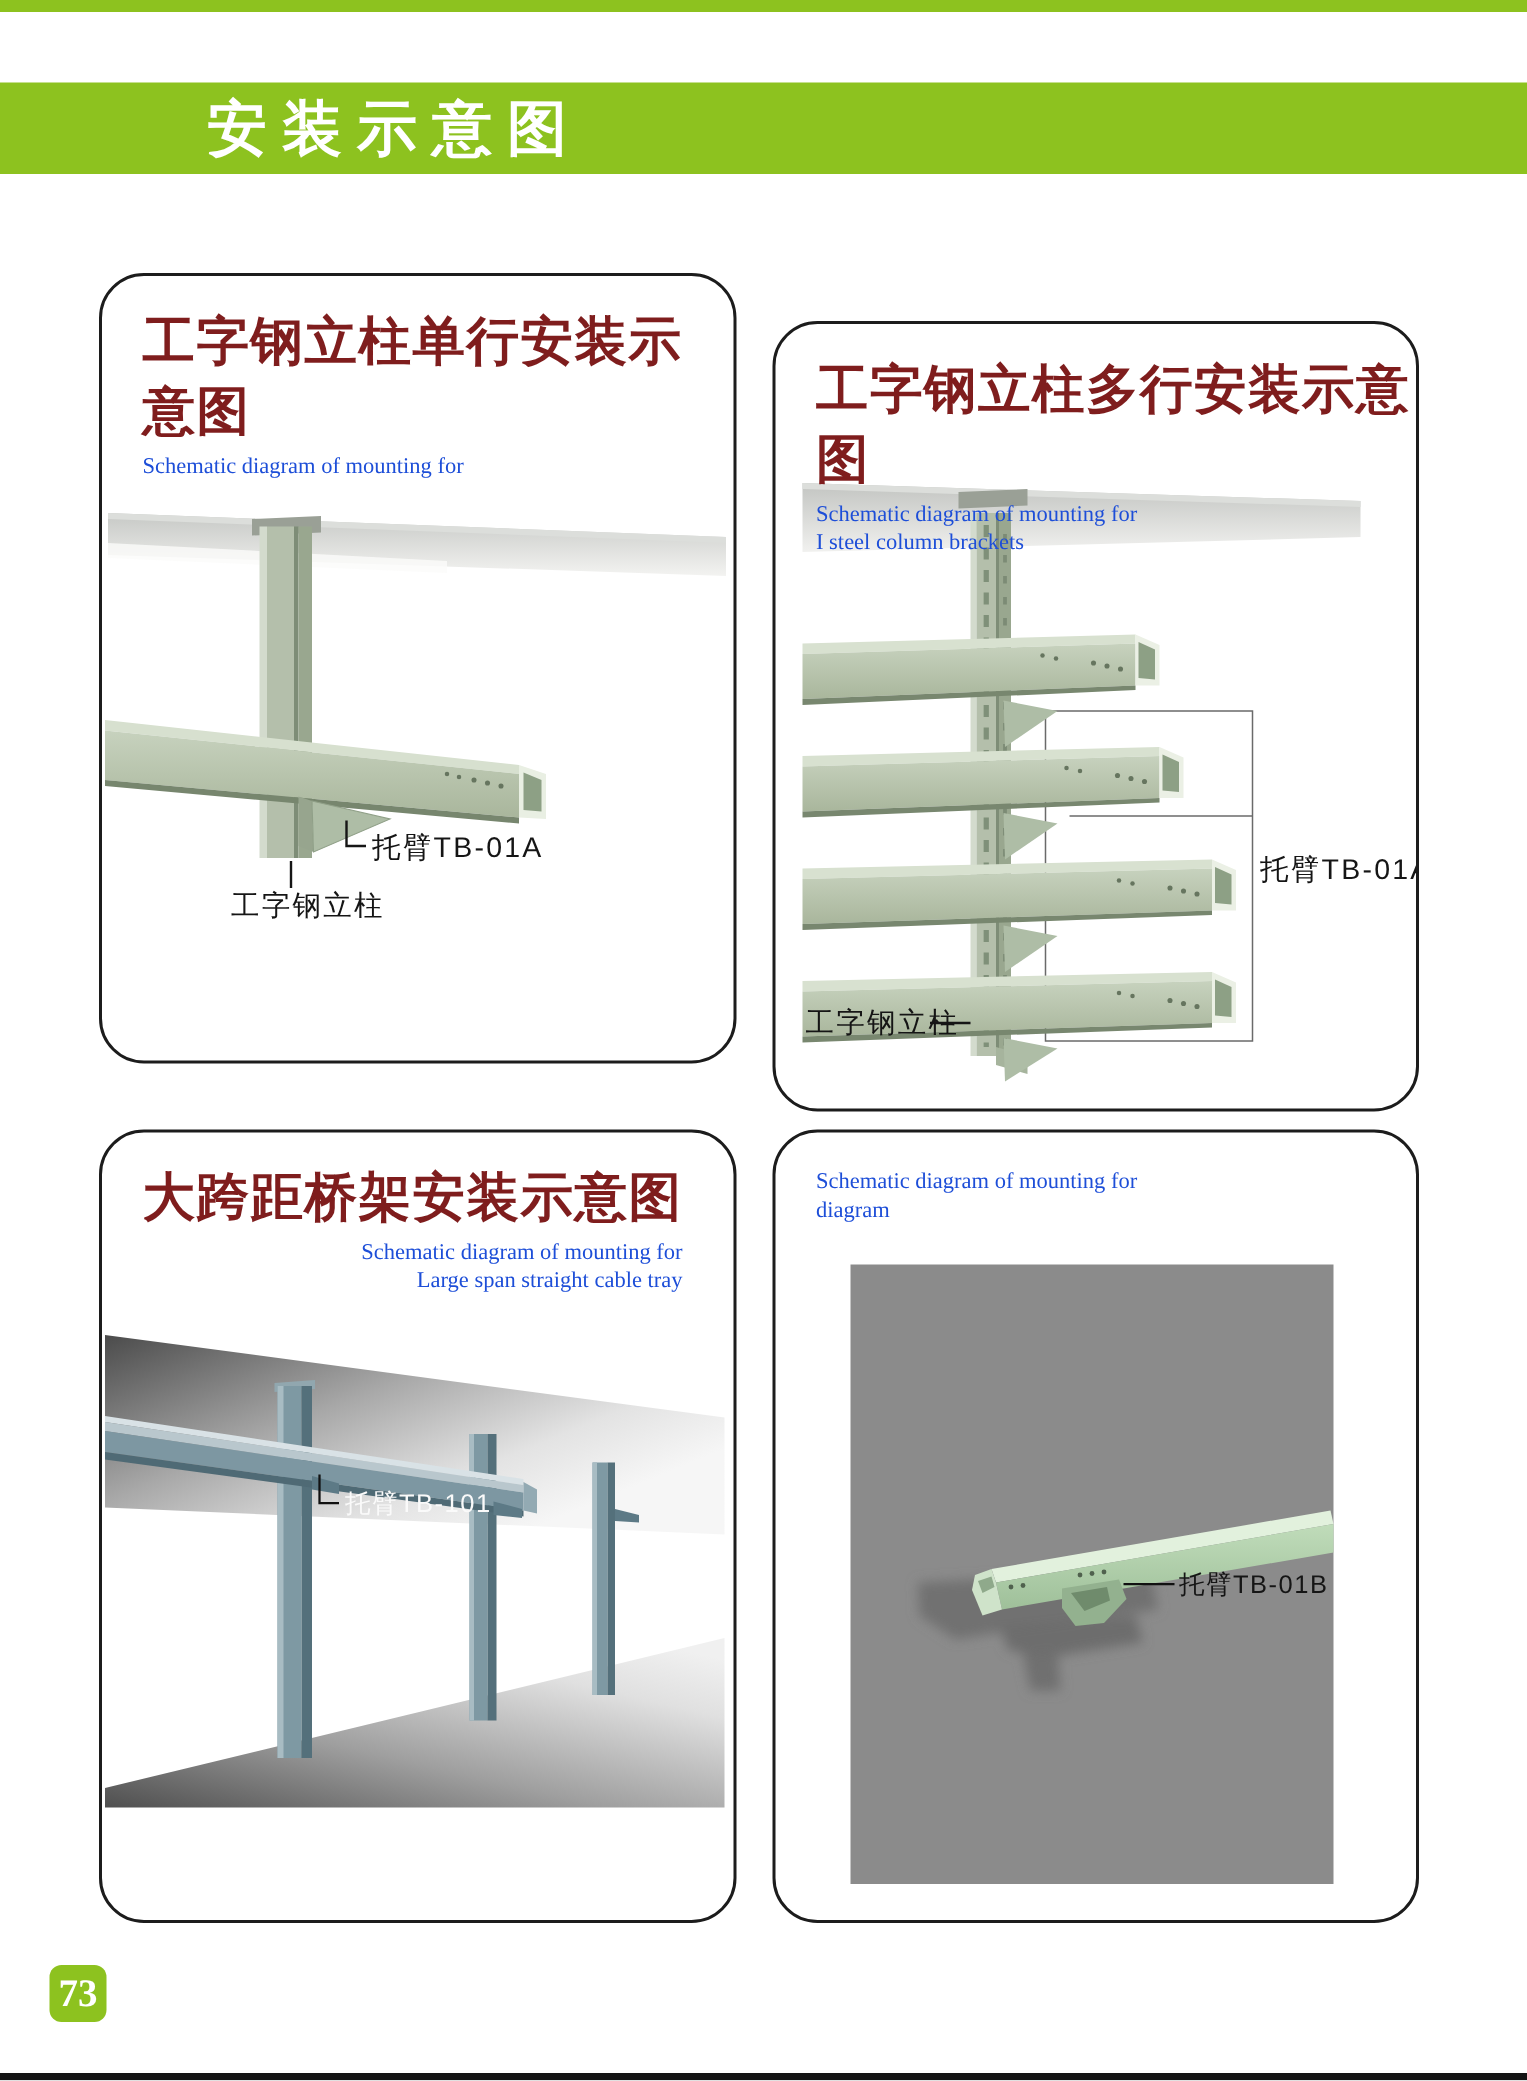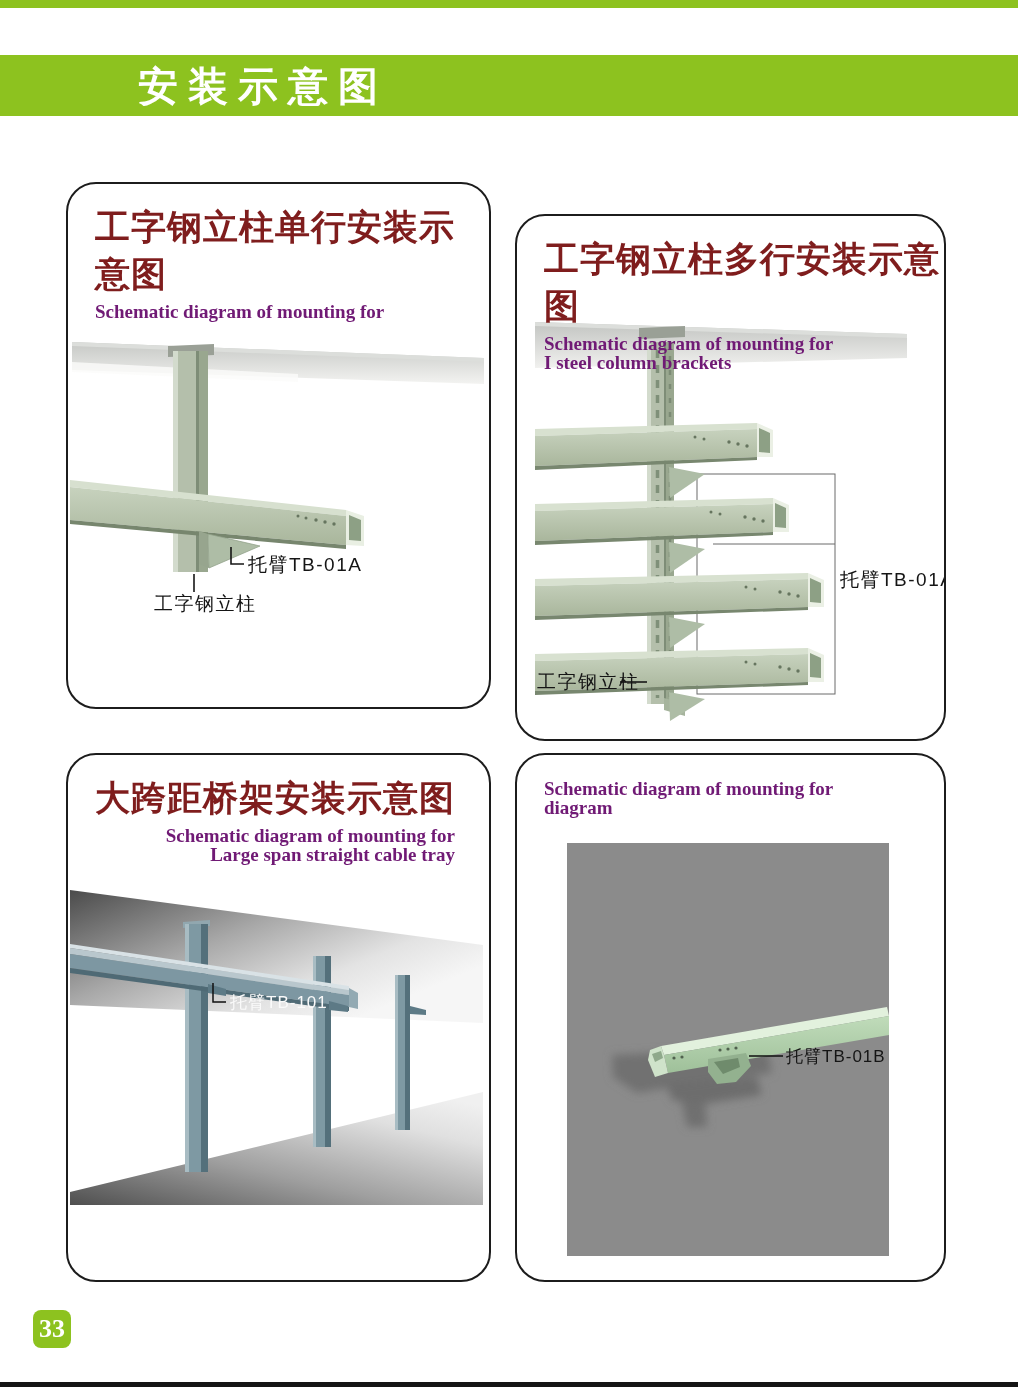--- a/index.html
+++ b/index.html
@@ -9,22 +9,22 @@
   .header-band{position:absolute;left:0;top:55px;width:1018px;height:61px;background:#8dc21f;}
   .header-title{position:absolute;left:138px;top:7px;font-size:40px;font-weight:bold;color:#ffffff;
         letter-spacing:10px;line-height:48px;}
   .panel{position:absolute;background:#ffffff;border:2px solid #1c1c1c;border-radius:30px;}
   #panel1{left:66px;top:182px;width:421px;height:523px;}
   #panel2{left:515px;top:182px;width:427px;height:523px;margin-top:32px;}
   #panel3{left:66px;top:753px;width:421px;height:525px;text-align:right;}
   #panel4{left:515px;top:753px;width:427px;height:525px;}
   .panel-head{position:absolute;left:27px;top:20px;z-index:2;}
   .panel-title{font-size:35px;font-weight:bold;letter-spacing:1px;color:#7f1d1d;}
-  .panel-sub{font-family:"Liberation Serif",serif;font-weight:bold;font-size:19px;line-height:19px;
-        margin-top:4px;color:#701a75;}
+  .panel-sub{font-family:"Liberation Serif",serif;font-weight:normal;font-size:15px;line-height:19px;
+        margin-top:4px;color:#1d4ed8;}
   .panel-sub span{display:block;}
   .diagram{position:absolute;left:0;top:0;width:100%;height:100%;z-index:1;}
   .svg-label{font-family:"Liberation Sans",sans-serif;font-size:19px;letter-spacing:1.5px;fill:#151515;}
   .svg-label-sm{font-family:"Liberation Sans",sans-serif;font-size:17px;letter-spacing:1px;}
   .page-number{position:absolute;left:33px;top:1310px;width:38px;height:38px;background:#8dc21f;
         border-radius:8px;color:#ffffff;font-family:"Liberation Serif",serif;font-weight:bold;
         font-size:26px;text-align:center;line-height:38px;}
   .bottom-rule{position:absolute;left:0;top:1382px;width:1018px;height:5px;background:#141414;}
 </style>
 </head>
@@ -296,15 +296,15 @@
         <circle cx="203" cy="295" r="1.6" fill="#50614e"></circle>
           <circle cx="211" cy="294" r="1.6" fill="#50614e"></circle>
         <circle cx="219" cy="293" r="1.6" fill="#50614e"></circle>
       </g>
 
       <line x1="232" y1="301" x2="266" y2="301" stroke="#111111" stroke-width="1.5"></line>
       <text class="svg-label-sm" x="269" y="307" fill="#151515">托臂TB-01B</text>
     </svg>
   </section>
 
-  <div class="page-number">33</div>
+  <div class="page-number">73</div>
   <div class="bottom-rule"></div>
 </div>
 
 </body></html>

